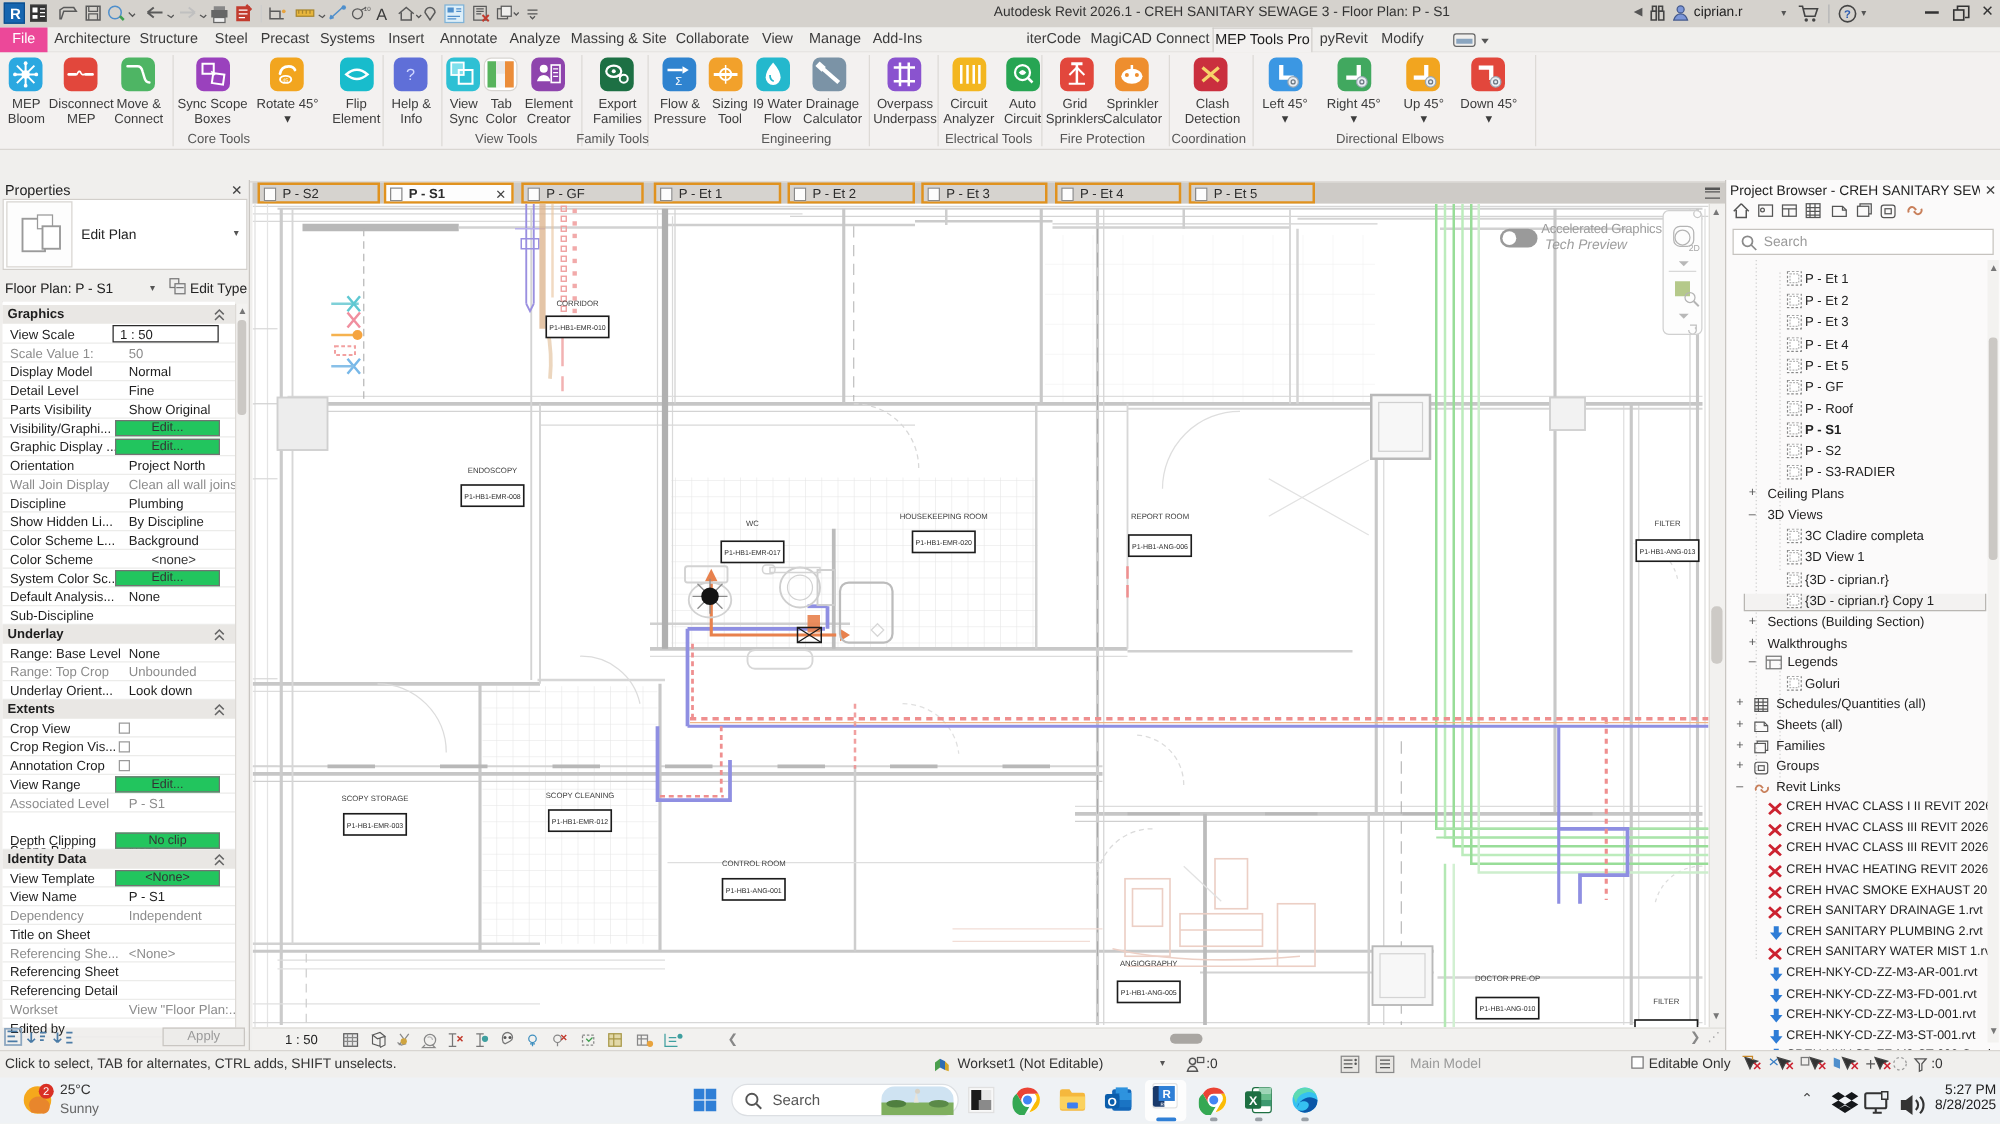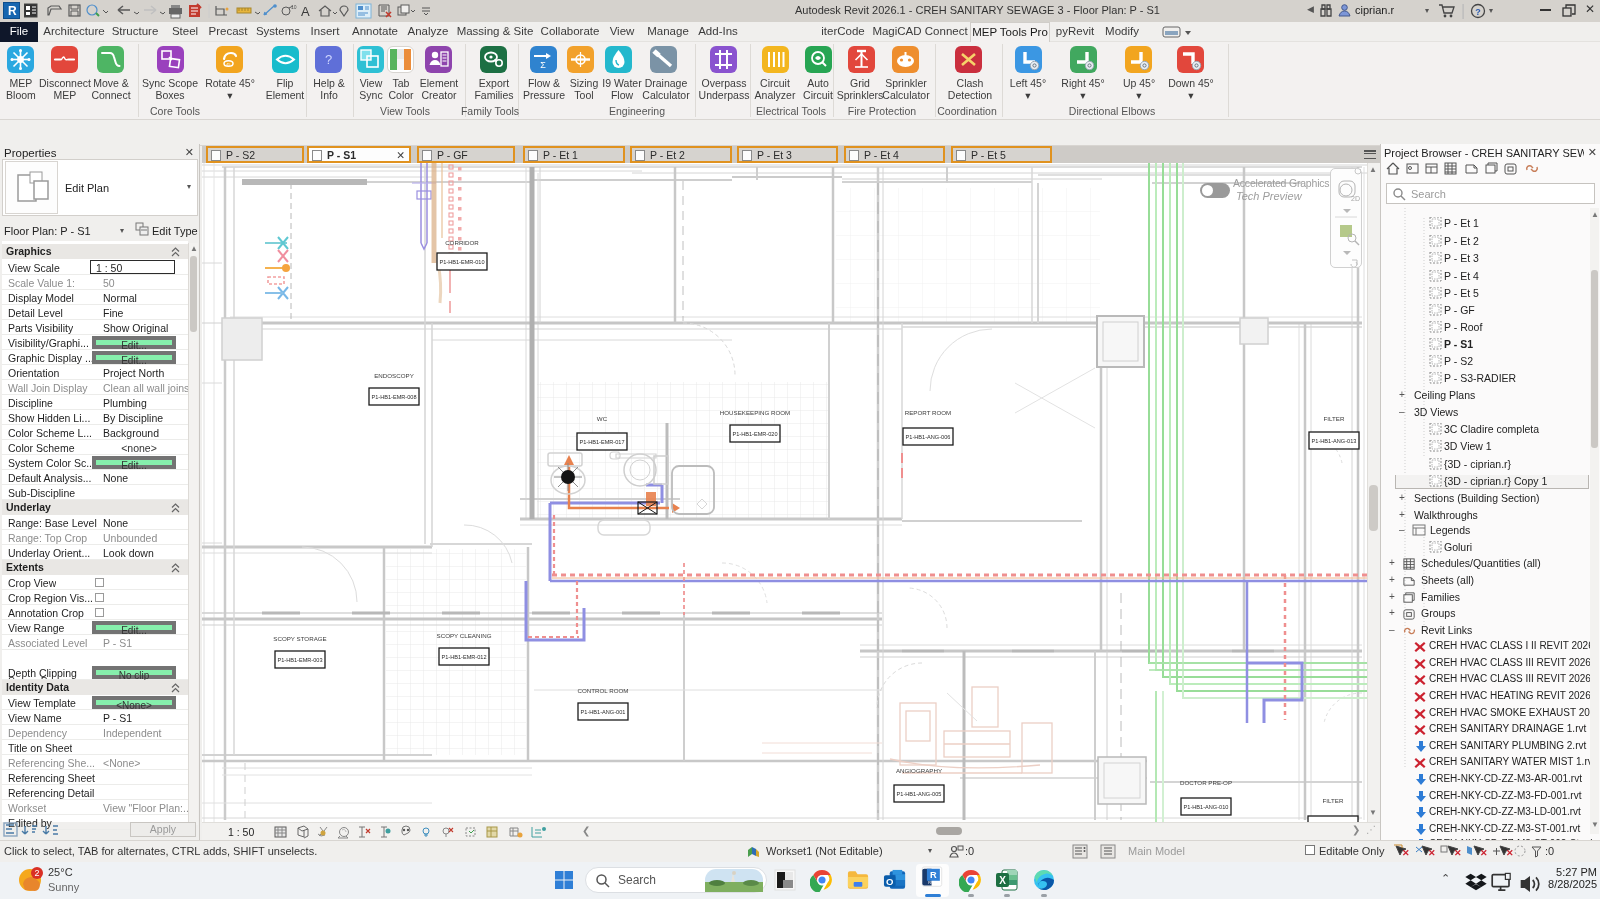--- a/index.html
+++ b/index.html
@@ -5,21 +5,21 @@
 * { margin:0; padding:0; box-sizing:border-box; }
 html,body { width:1600px; height:899px; overflow:hidden; font-family:"Liberation Sans", sans-serif; }
 body { position:relative; background:#f0efed; }
 .abs { position:absolute; }
 
 #titlebar { left:0; top:0; width:1600px; height:22px; background:#d5d2cd; }
 #title-text { left:795px; top:4px; font-size:11px; color:#333; }
 
 #menurow { left:0; top:22px; width:1600px; height:20px; background:#f0efed; border-bottom:1px solid #e4e2df; }
 .mtab { position:absolute; top:22px; height:20px; font-size:11.5px; color:#3b3b3b; padding-top:3px; text-align:center; transform:translateX(-50%); white-space:nowrap; }
-#filetab { left:0px; top:22px; width:38px; height:20px; background:#0f172a; color:#fff; font-size:11.5px; text-align:center; padding-top:3px; }
+#filetab { left:0px; top:22px; width:38px; height:20px; background:#ec4899; color:#fff; font-size:11.5px; text-align:center; padding-top:3px; }
 #mtp-tab { background:#f3f1f0; border:1px solid #d0cdc9; border-bottom:none; color:#1a1a1a; }
 
 #ribbon { left:0; top:42px; width:1600px; height:78px; background:#f3f1f0; border-bottom:1px solid #d9d6d2; }
 .rsep { position:absolute; top:2px; width:1px; height:73px; background:#dddad6; }
 .ric { position:absolute; top:4px; width:27px; height:27px; border-radius:6px; }
 .rlab { position:absolute; top:36px; font-size:10.5px; color:#3c3c3c; text-align:center; line-height:11.5px; white-space:pre; }
 .rgrp { position:absolute; top:63px; font-size:10.5px; color:#555; text-align:center; white-space:nowrap; transform:translateX(-50%); }
 
 #optbar { left:0; top:121px; width:1600px; height:25px; background:#f0efed; border-bottom:1px solid #d8d5d1; }
 
@@ -32,21 +32,21 @@
 #vthumb { left:1369px; top:485px; width:9px; height:46px; background:#cdcac6; border-radius:4px; }
 #hscroll { left:202px; top:822px; width:1178px; height:18px; background:#f2f1ef; border-top:1px solid #e0deda; }
 #hthumb { left:936px; top:827px; width:26px; height:8px; background:#a9a6a2; border-radius:4px; }
 
 #props { left:0; top:144px; width:200px; height:696px; background:#f0efed; border-right:1px solid #c9c6c2; }
 .prow { position:absolute; left:2px; width:186px; height:15px; font-size:10.5px; color:#1e1e1e; }
 .prow .lab { position:absolute; left:6px; top:2px; white-space:nowrap; overflow:hidden; max-width:92px; }
 .prow .val { position:absolute; left:101px; top:2px; white-space:nowrap; }
 .gray { color:#8c8c8c; }
 .phead { position:absolute; left:2px; width:186px; height:15px; background:#e9e7e4; font-size:10.5px; font-weight:bold; color:#1e1e1e; padding:1px 0 0 4px; }
-.pbtn { position:absolute; left:90px; top:1px; width:84px; height:13px; background:#86efac; border:4px solid #737373; font-size:10px; color:#333; text-align:center; }
+.pbtn { position:absolute; left:90px; top:1px; width:84px; height:13px; background:#22c55e; border:1px solid #737373; font-size:10px; color:#333; text-align:center; }
 .pchk { position:absolute; left:93px; top:3px; width:9px; height:9px; background:#fff; border:1px solid #9a9a9a; }
 
 #pbrowser { left:1380px; top:144px; width:220px; height:696px; background:#fbfafa; border-left:1px solid #c9c6c2; }
 .tnode { position:absolute; left:0; height:15px; font-size:10.5px; color:#222; white-space:nowrap; }
 
 #statusbar { left:0; top:840px; width:1600px; height:22px; background:#f0efed; border-top:1px solid #d8d5d1; font-size:11px; color:#333; }
 
 #taskbar { left:0; top:862px; width:1600px; height:37px; background:#eff2f5; }
 .tico { position:absolute; top:6px; width:24px; height:24px; }
 </style>

